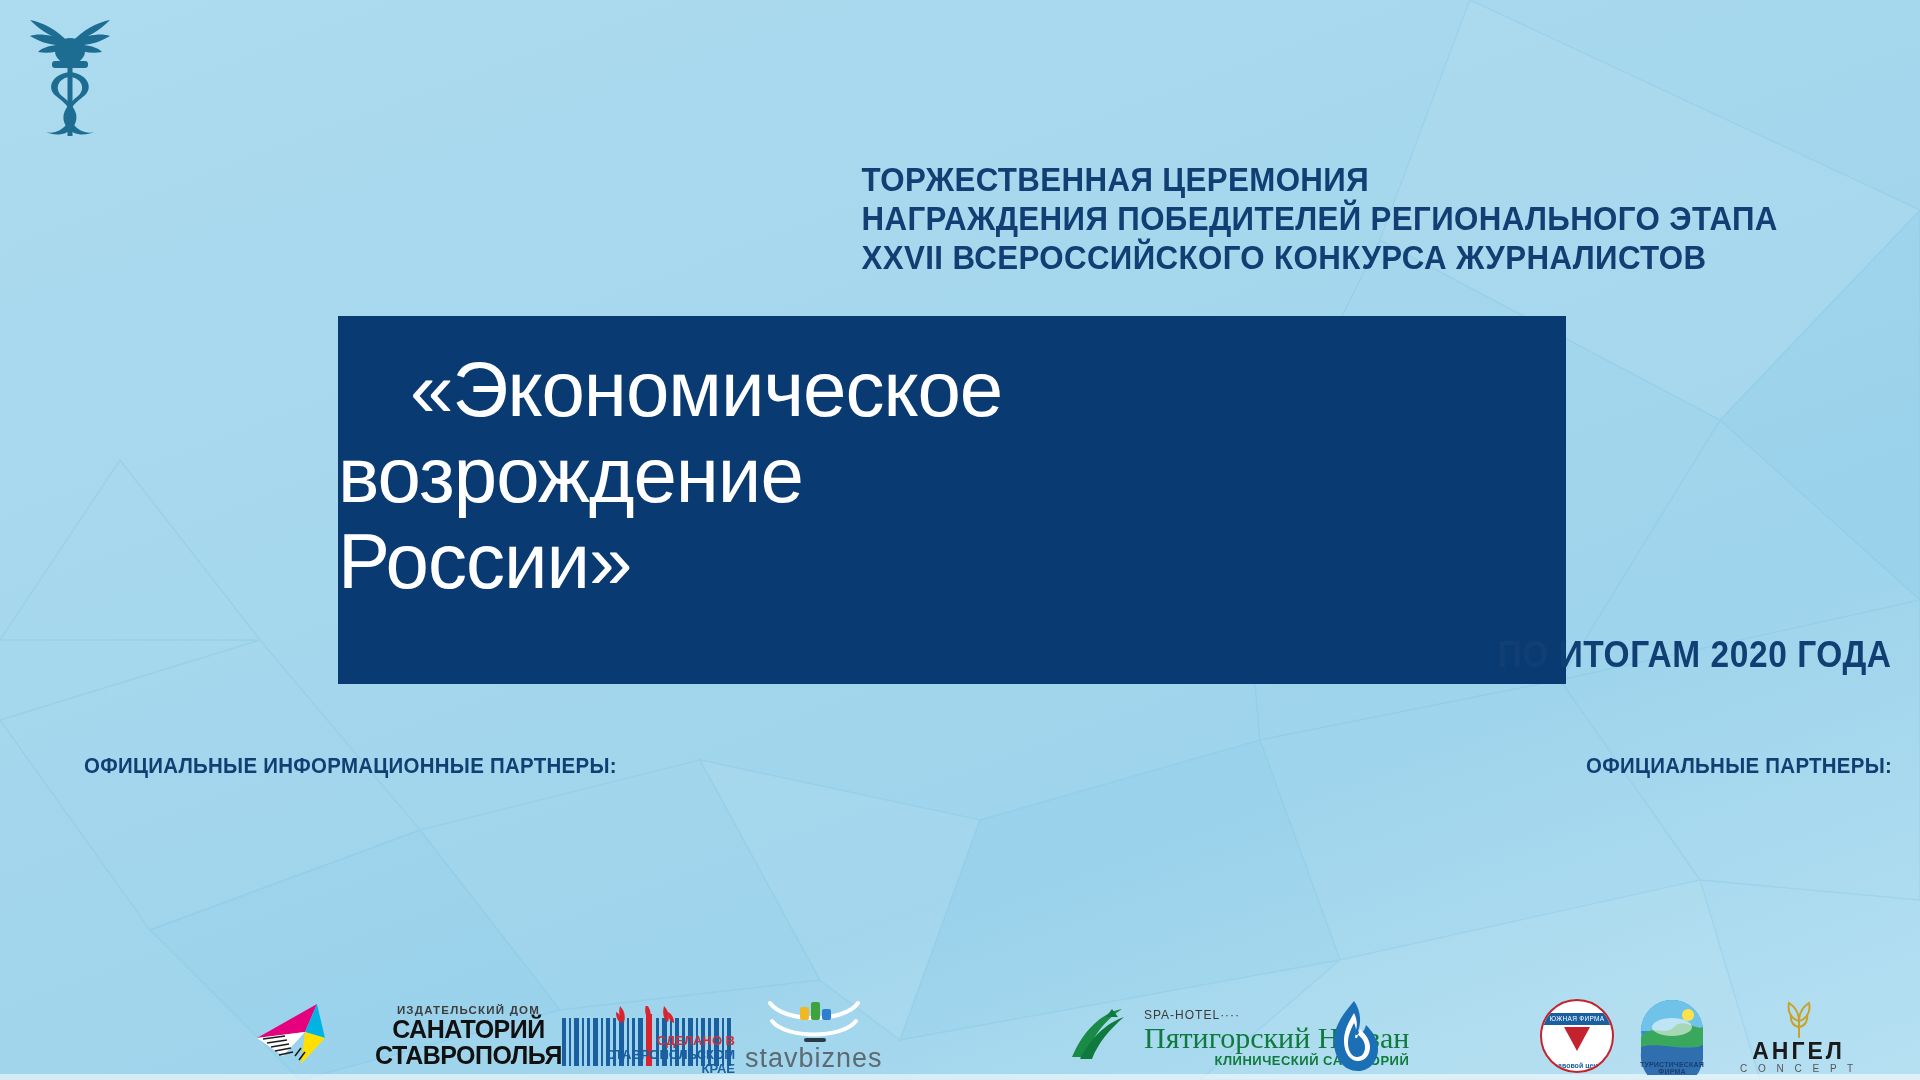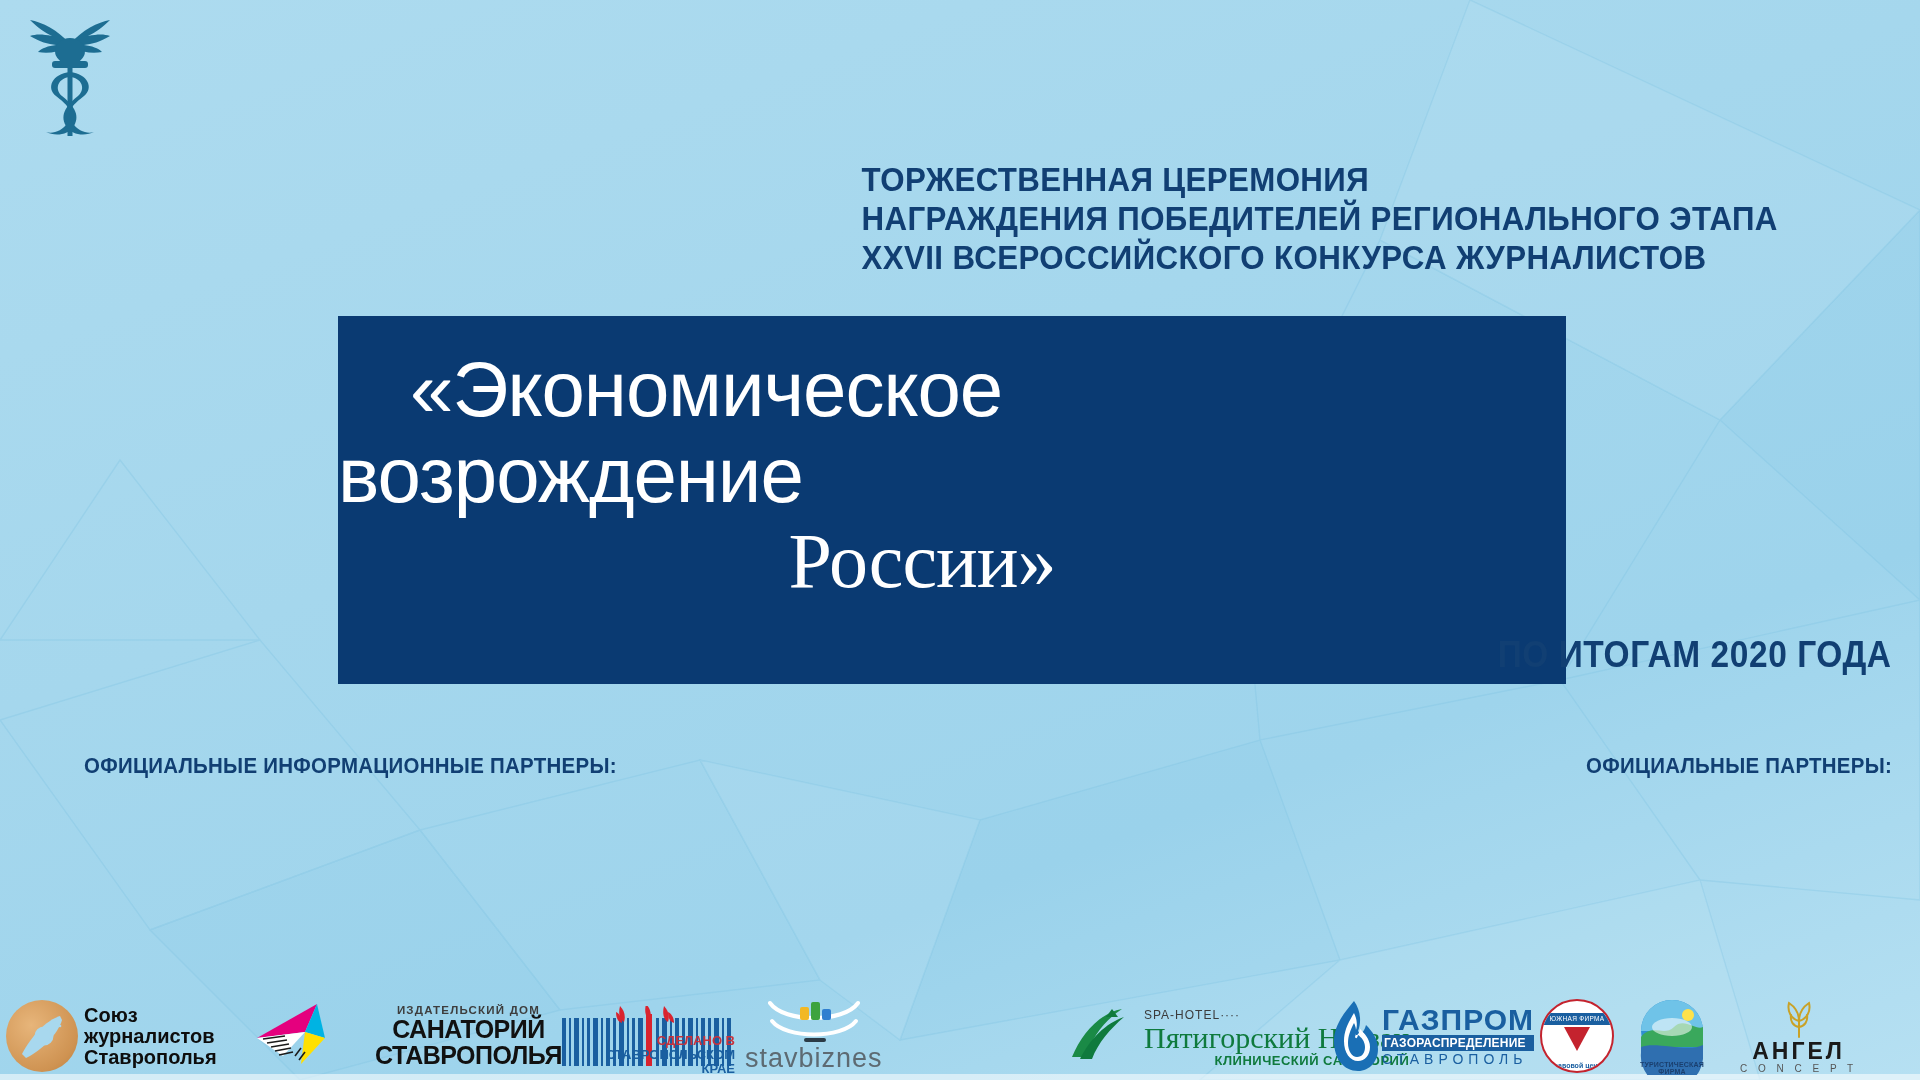--- a/index.html
+++ b/index.html
@@ -45,21 +45,21 @@
   }
   #title-plate .line{
     color:#ffffff;font-weight:normal;
     font-size:78px;line-height:86px;
     text-align:right;padding-right:60px;
     letter-spacing:-1px;
     white-space:nowrap;
   }
   #title-plate .l1{padding-top:30px;text-align:left;padding-left:72px;}
   #title-plate .l2{text-align:left;padding-right:92px;}
-  #title-plate .l3{text-align:center;font-family:Liberation Serif, serif;}
+  #title-plate .l3{text-align:left;}
 
   
   #year-line{
     position:absolute;right:28px;top:634px;
     color:#113f73;font-weight:bold;font-size:36px;letter-spacing:.6px;
     transform:scaleX(.93);transform-origin:right center;
     white-space:nowrap;
   }
 
   
@@ -216,35 +216,20 @@
   </div>
 
   <div id="year-line">ПО ИТОГАМ 2020 ГОДА</div>
 
   <div id="info-partners-caption" class="partner-caption">ОФИЦИАЛЬНЫЕ ИНФОРМАЦИОННЫЕ ПАРТНЕРЫ:</div>
   <div id="official-partners-caption" class="partner-caption">ОФИЦИАЛЬНЫЕ ПАРТНЕРЫ:</div>
 
   <div id="logo-strip">
     <div class="strip-bg"></div>
 
-    <div class="logo" id="logo-sjs">
-      <span class="disc">
-        <span class="nib">
-          <svg viewBox="0 0 50 50" width="50" height="50">
-            <path d="M44 4 C30 8 14 26 6 42 L10 46 C26 38 42 22 46 8 Z" fill="#a8d8ee"></path>
-            <circle cx="28" cy="24" r="8" fill="none" stroke="#a8d8ee" stroke-width="3"></circle>
-            <circle cx="40" cy="10" r="1.6" fill="#a8d8ee"></circle>
-            <circle cx="44" cy="14" r="1.3" fill="#a8d8ee"></circle>
-          </svg>
-        </span>
-      </span>
-      <span class="name">Союз
-журналистов
-Ставрополья</span>
-    </div>
 
     <div class="logo" id="logo-plane">
       <span>
         <svg viewBox="0 0 92 72">
           <path d="M2 40 L62 6 L50 34 Z" fill="#e5007e"></path>
           <path d="M50 34 L62 6 L70 40 Z" fill="#00b3e3"></path>
           <path d="M50 34 L70 40 L46 66 Z" fill="#ffe000"></path>
           <path d="M2 40 L50 34 L28 58 Z" fill="#ffffff"></path>
           <g stroke="#1a1a1a" stroke-width="1.6">
             <path d="M8 41 L30 38"></path>
@@ -346,25 +331,20 @@
     </div>
 
     <div class="logo" id="logo-gazprom">
       <span class="flame">
         <svg viewBox="0 0 52 74" width="52" height="74">
           <path d="M26 2 C14 16 6 28 6 42 C6 60 16 72 30 72 C42 72 50 62 50 50 C50 40 44 32 38 26 C36 34 32 36 30 32 C34 22 32 10 26 2 Z" fill="#1a6fb5"></path>
           <path d="M26 14 C20 24 16 32 16 42 C16 54 22 62 30 62 C37 62 42 56 42 48 C42 40 36 34 32 30 C31 36 28 38 27 34 C30 27 29 20 26 14 Z" fill="#ffffff"></path>
           <path d="M26 24 C22 32 20 37 20 44 C20 52 24 58 29 58 C34 58 37 54 37 48 C37 42 33 38 30 36 C29 40 28 40 27 38 C29 33 28 28 26 24 Z" fill="#1a6fb5"></path>
         </svg>
       </span>
-      <span class="tx">
-        <div class="g1">ГАЗПРОМ</div>
-        <div class="g2">ГАЗОРАСПРЕДЕЛЕНИЕ</div>
-        <div class="g3">СТАВРОПОЛЬ</div>
-      </span>
     </div>
 
     <div class="logo" id="logo-pravo">
       <span class="wrap">
         <span class="band">ЮЖНАЯ ФИРМА</span>
         <span class="v"></span>
         <span class="cap">Правовой центр</span>
       </span>
     </div>
 

